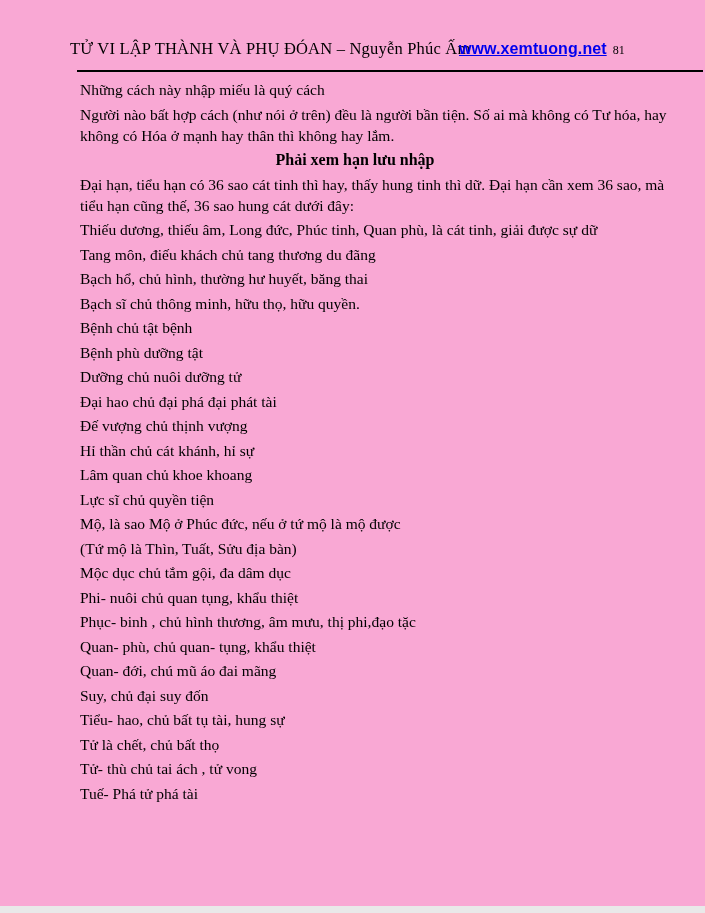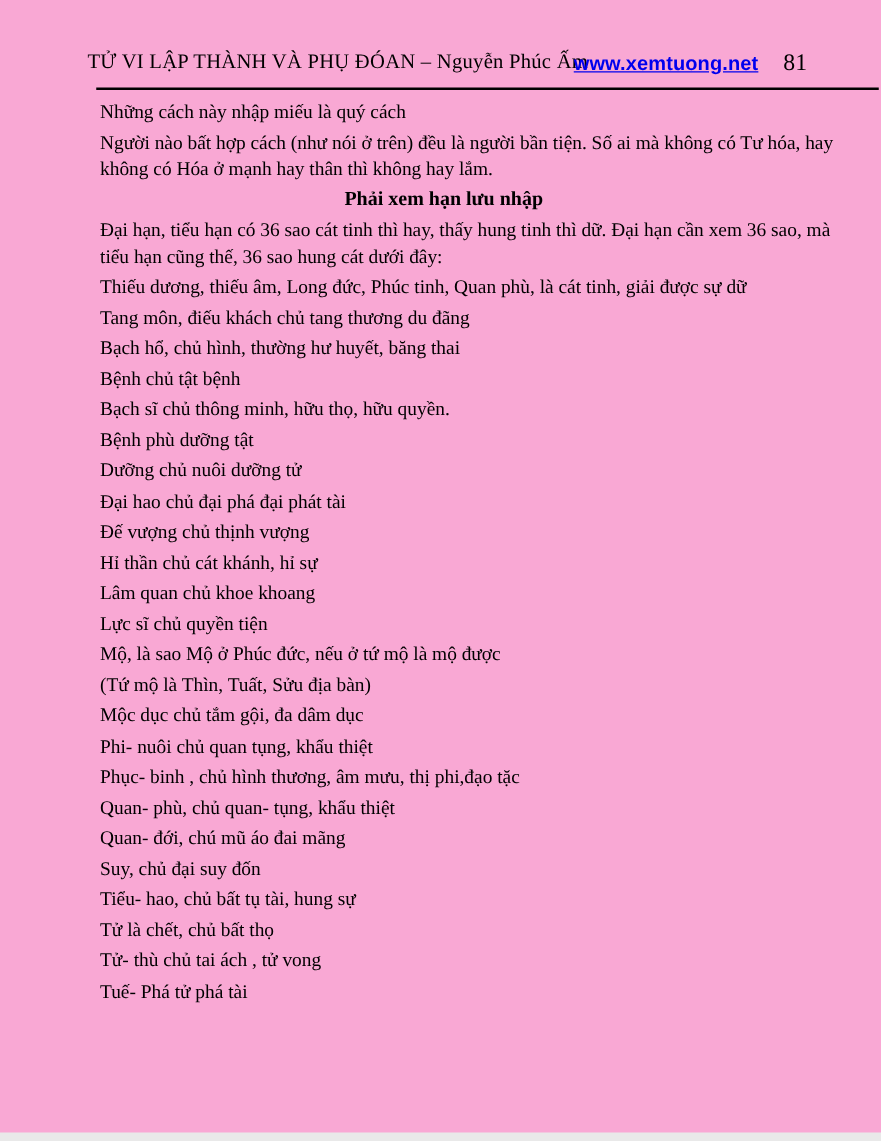--- a/index.html
+++ b/index.html
@@ -30,22 +30,22 @@
   .site-link {
     font-family: "Liberation Sans", sans-serif;
     font-weight: bold;
     font-size: 16px;
     color: #0000ee;
     text-decoration: underline;
     cursor: pointer;
     letter-spacing: 0.1px;
   }
   .page-num {
-    font-size: 19px;
-    margin-left: 20px;
+    font-size: 12px;
+    margin-left: 6px;
     color: #000000;
     font-family: Liberation Serif, serif;
   }
   .rule {
     position: absolute;
     top: 70px;
     left: 77px;
     width: 626px;
     height: 0;
     border-top: 2px solid #000000;
@@ -97,22 +97,22 @@
         <div class="pline">không có Hóa ở mạnh hay thân thì không hay lắm.</div>
       </div>
       <div class="heading">Phải xem hạn lưu nhập</div>
       <div class="para">
         <div class="pline">Đại hạn, tiểu hạn có 36 sao cát tinh thì hay, thấy hung tinh thì dữ. Đại hạn cần xem 36 sao, mà</div>
         <div class="pline">tiểu hạn cũng thế, 36 sao hung cát dưới đây:</div>
       </div>
       <div class="line">Thiếu dương, thiếu âm, Long đức, Phúc tinh, Quan phù, là cát tinh, giải được sự dữ</div>
       <div class="line">Tang môn, điếu khách chủ tang thương du đãng</div>
       <div class="line">Bạch hổ, chủ hình, thường hư huyết, băng thai</div>
+      <div class="line">Bạch sĩ chủ thông minh, hữu thọ, hữu quyền.</div>
       <div class="line">Bệnh chủ tật bệnh</div>
-      <div class="line">Bạch sĩ chủ thông minh, hữu thọ, hữu quyền.</div>
       <div class="line">Bệnh phù dưỡng tật</div>
       <div class="line">Dưỡng chủ nuôi dưỡng tử</div>
       <div class="line">Đại hao chủ đại phá đại phát tài</div>
       <div class="line">Đế vượng chủ thịnh vượng</div>
       <div class="line">Hỉ thần chủ cát khánh, hỉ sự</div>
       <div class="line">Lâm quan chủ khoe khoang</div>
       <div class="line">Lực sĩ chủ quyền tiện</div>
       <div class="line">Mộ, là sao Mộ ở Phúc đức, nếu ở tứ mộ là mộ được</div>
       <div class="line">(Tứ mộ là Thìn, Tuất, Sửu địa bàn)</div>
       <div class="line">Mộc dục chủ tắm gội, đa dâm dục</div>

